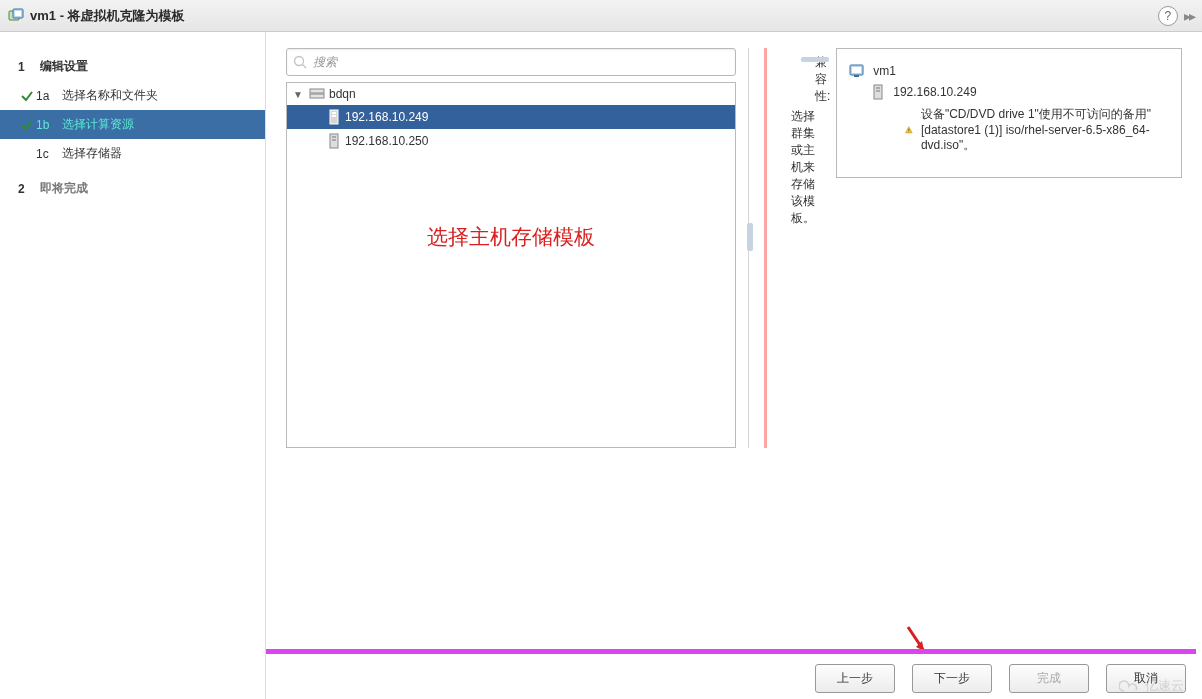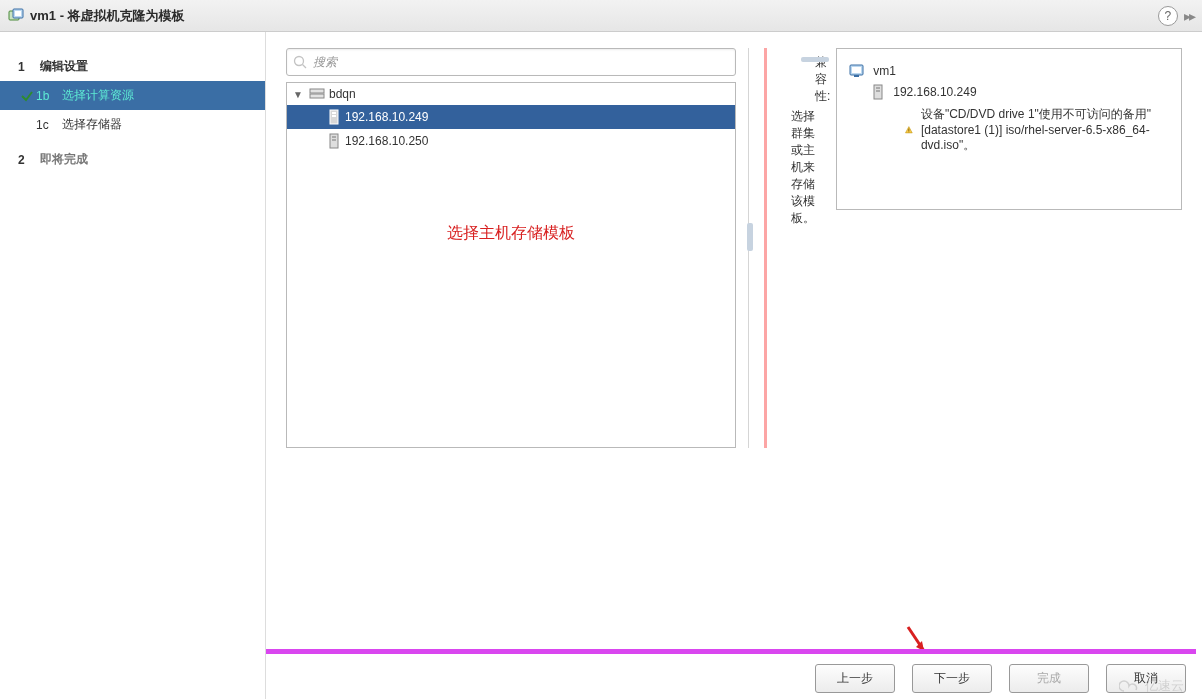--- a/index.html
+++ b/index.html
@@ -117,21 +117,21 @@
     }
     .tree-row.selected { background: #33619c; color: #fff; }
     .tree-row .toggle { width: 12px; color: #666; font-size: 10px; }
     .tree-row.depth1 { padding-left: 40px; }
     .tree-row svg { flex: none; }
     .red-note {
       position: absolute;
       top: 140px; left: 0; right: 0;
       text-align: center;
       color: #d82020;
-      font-size: 16px;
+      font-size: 21px;
     }
     .right-desc {
       border-left: 3px solid #fca5a5;
       padding: 60px 0 0 24px;
       flex: 1;
       color: #333;
     }
     .v-splitter {
       border-left: 1px solid #d5d5d5;
       width: 4px;
@@ -156,21 +156,21 @@
       left: 50%; transform: translateX(-50%);
       top: 3px;
       width: 28px; height: 5px;
       background: #c7d3e0;
       border-radius: 2px;
     }
     .compat-label { margin: 6px 0; color: #333; }
     .compat-box {
       border: 1px solid #b9b9b9;
       padding: 12px;
-      height: 162px;
+      height: 130px;
       position: relative;
     }
     .comp-row { display: flex; align-items: center; gap: 8px; padding: 3px 0; }
     .comp-row.ind1 { padding-left: 22px; }
     .comp-row.ind2 { padding-left: 56px; }
     .footer {
       position: absolute;
       left: 0; right: 6px; bottom: 6px;
       border-top: 5px solid #d946ef;
       padding: 10px 10px 0 0;
@@ -221,20 +221,29 @@
     <div class="help-btn">?</div>
     <div class="arrows">▸▸</div>
   </div>
 </div>
 
 <div class="main">
   <div class="sidebar">
     <div class="step heading">
       <span class="num">1</span>
       <span class="label">编辑设置</span>
+    </div>
+    <div class="step sub">
+      <span class="check">
+        <svg width="14" height="14" viewBox="0 0 14 14">
+            <path d="M2 7 L6 11 L12 3" stroke="#2e8b2e" stroke-width="2" fill="none"></path>
+          </svg>
+      </span>
+      <span class="num">1a</span>
+      <span class="label">选择名称和文件夹</span>
     </div>
     <div class="step sub active">
       <span class="check">
         <svg width="14" height="14" viewBox="0 0 14 14">
             <path d="M2 7 L6 11 L12 3" stroke="#2e8b2e" stroke-width="2" fill="none"></path>
           </svg>
       </span>
       <span class="num">1b</span>
       <span class="label">选择计算资源</span>
     </div>

